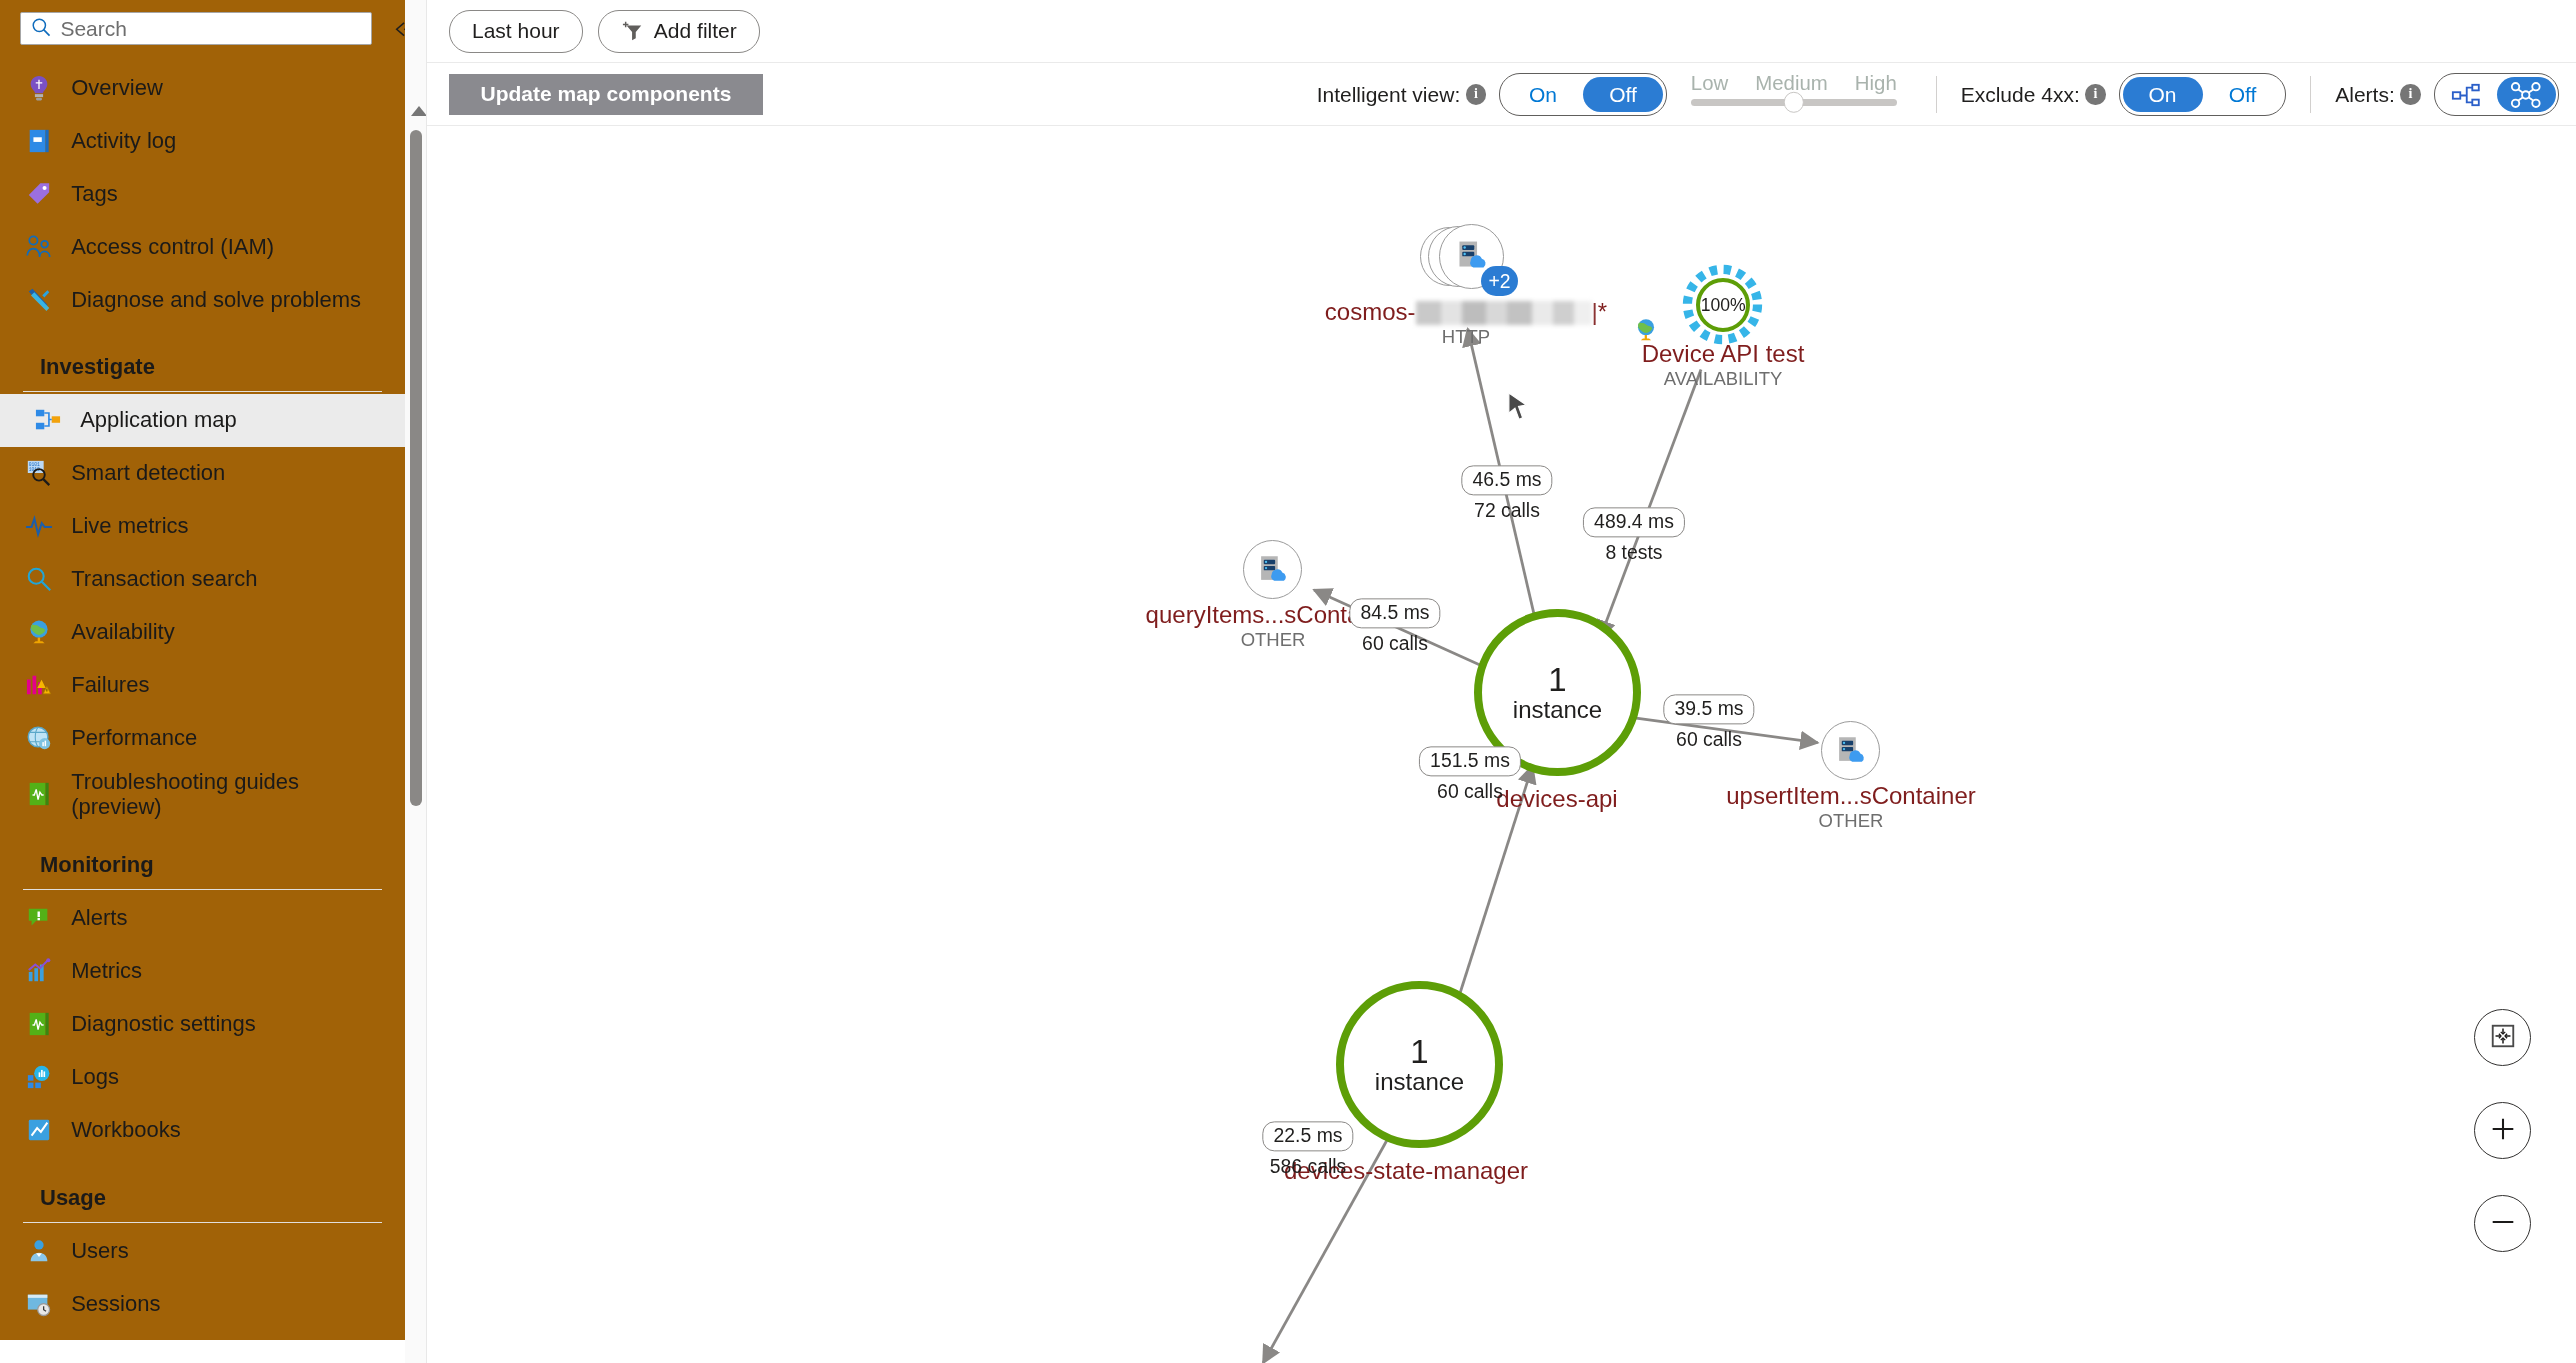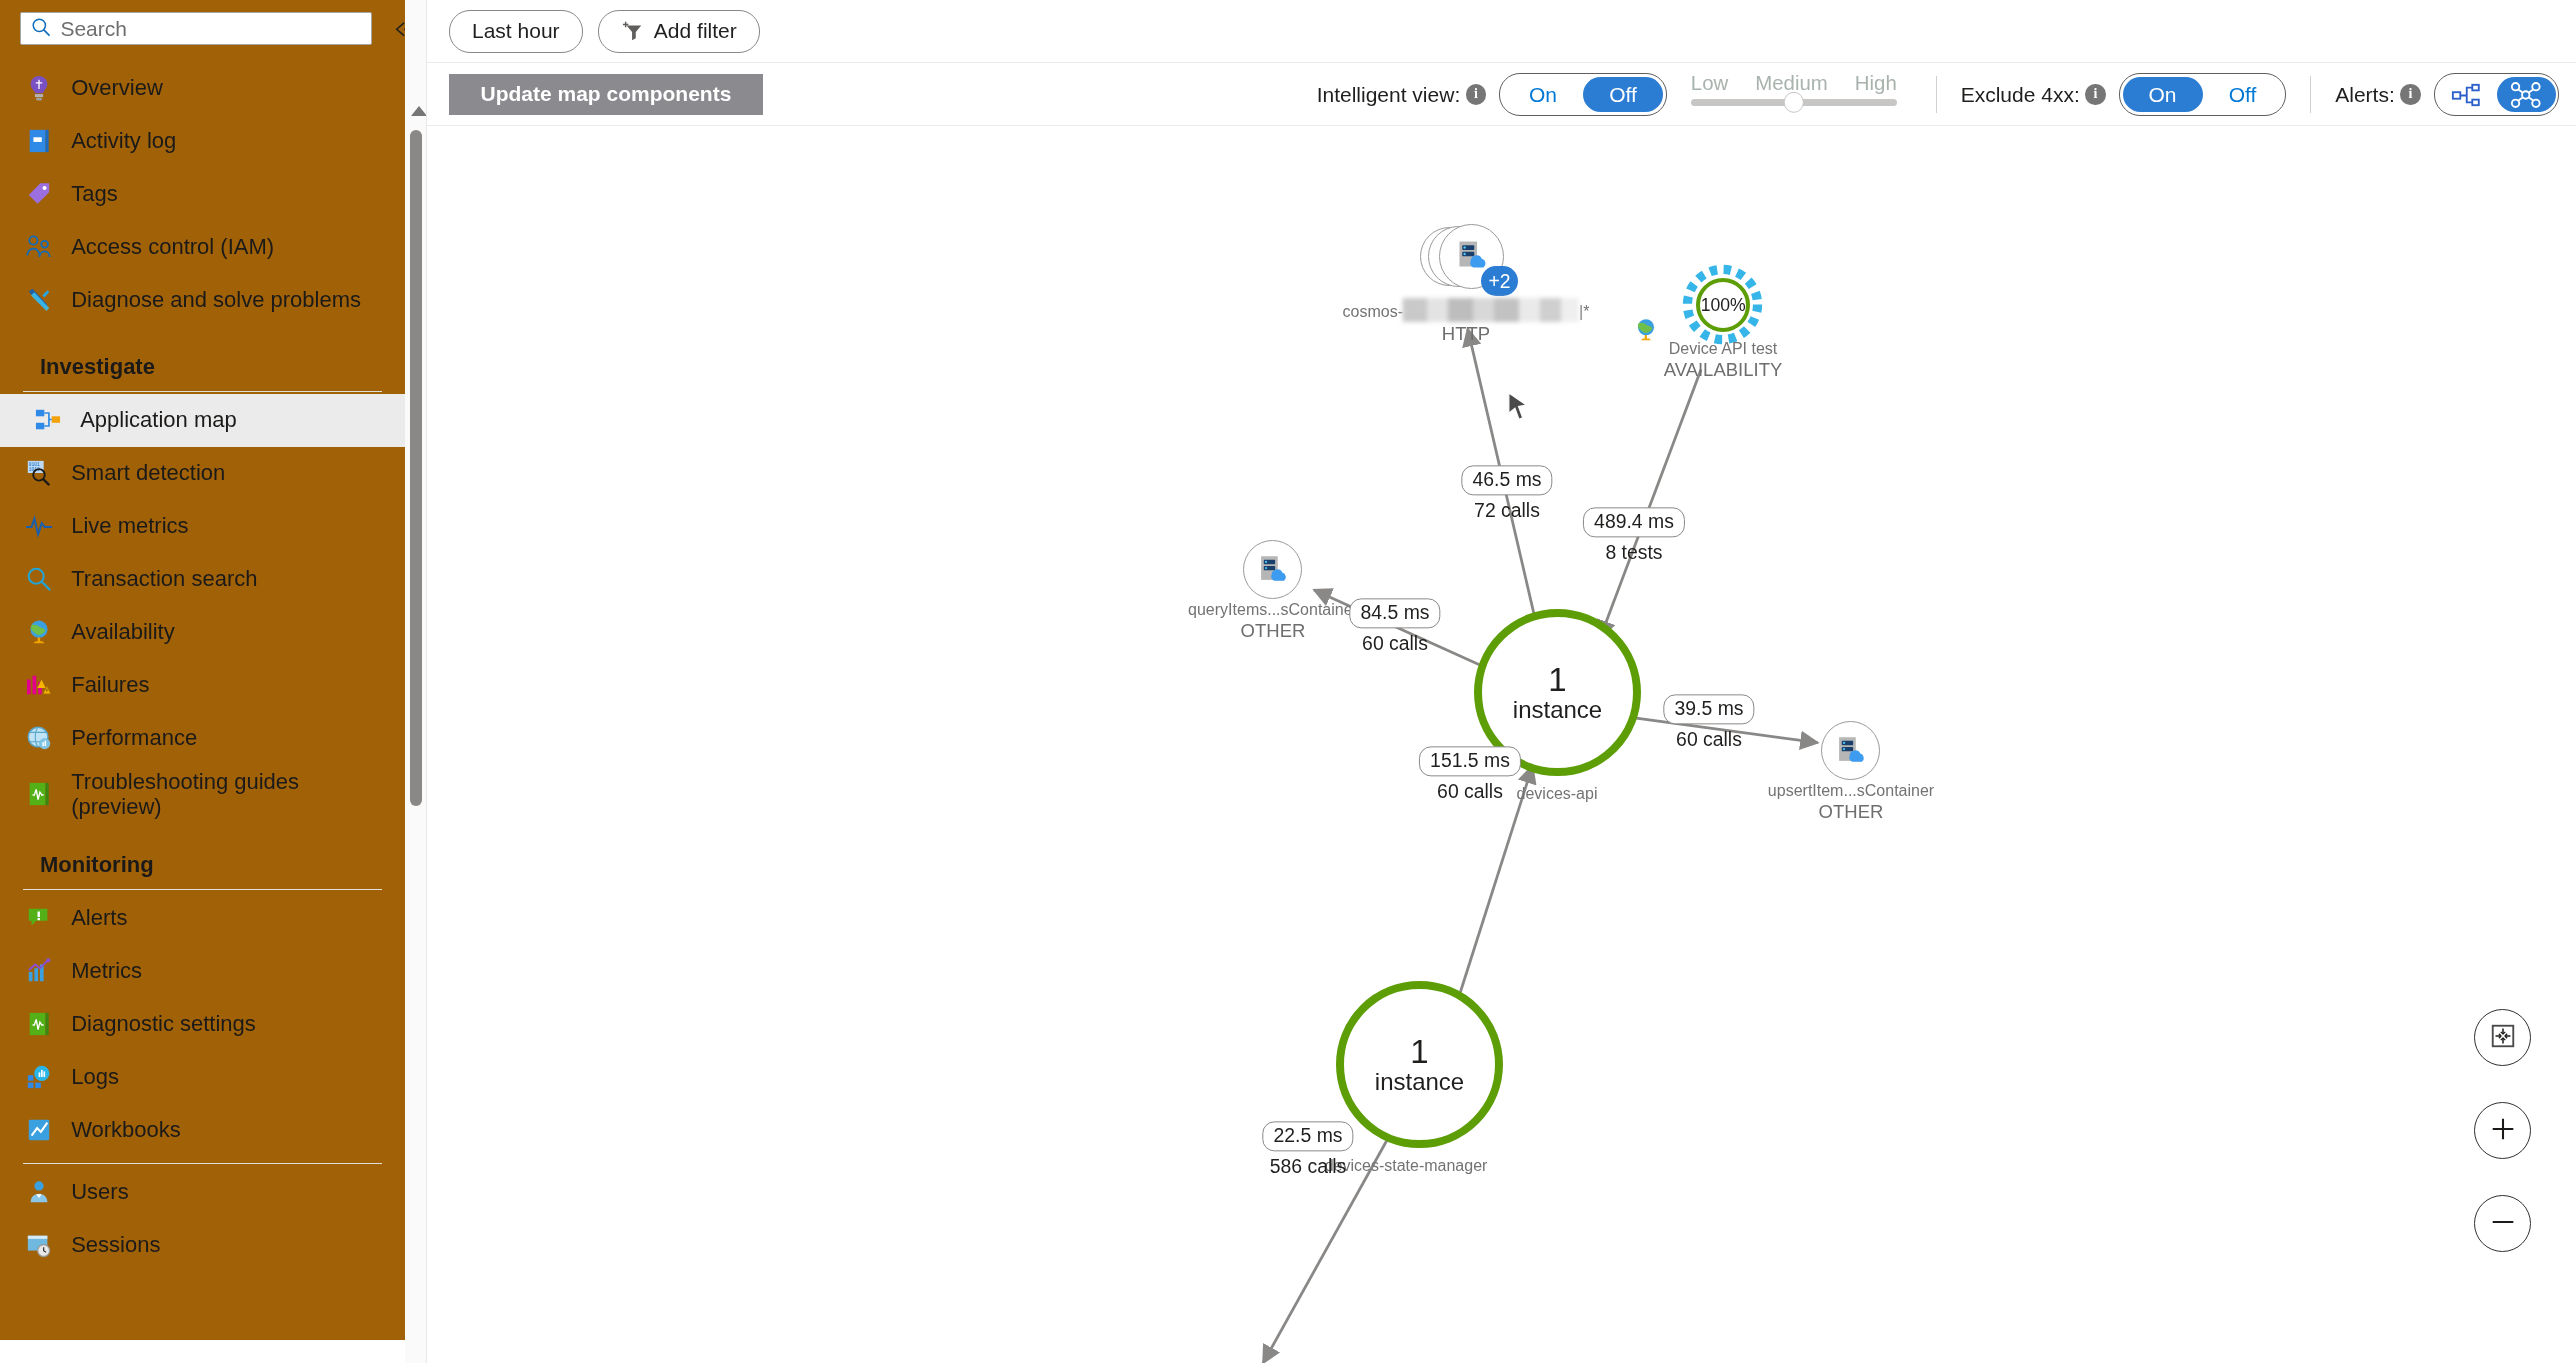--- a/index.html
+++ b/index.html
@@ -244,21 +244,21 @@
     background: #fff;
   }
   #map-svg { position: absolute; left: 0; top: 0; }
 
   .node { position: absolute; }
   .node-label {
     position: absolute; left: 50%; transform: translateX(-50%);
     white-space: nowrap; text-align: center;
   }
   .node-name {
-    font-size: 16px; color: #737373;
+    font-size: 24px; color: #7f1d1d;
     font-family: "Liberation Sans", sans-serif;
     line-height: 1.15;
   }
   .node-type {
     font-size: 18.5px; color: #6e6e6e;
     font-family: "Liberation Sans", sans-serif;
     line-height: 1.15;
     margin-top: 0.9px;
   }
   .redact {
@@ -588,20 +588,23 @@
         <div class="nav-item">
           <span class="nav-icon">
             <svg width="26" height="26" viewBox="0 0 28 28">
               <rect x="3" y="3" width="22" height="22" rx="1.5" fill="#3aa0e0"></rect>
               <polyline points="6,20 12,12 16,16 23,6" fill="none" stroke="#ffffff" stroke-width="2.2"></polyline>
             </svg>
           </span>
           <span class="nav-label">Workbooks</span>
         </div>
 
+        <div class="nav-section">
+          <div class="nav-section-label">Usage</div>
+        </div>
         <div class="nav-divider"></div>
 
         <div class="nav-item">
           <span class="nav-icon">
             <svg width="26" height="26" viewBox="0 0 28 28">
               <circle cx="14" cy="7.5" r="5" fill="#3aa0e0"></circle>
               <path d="M5 25c0-5.2 4-9 9-9s9 3.8 9 9z" fill="#8ac6e8"></path>
               <path d="M11 16.5l3 4 3-4" fill="#ffffff"></path>
             </svg>
           </span>

